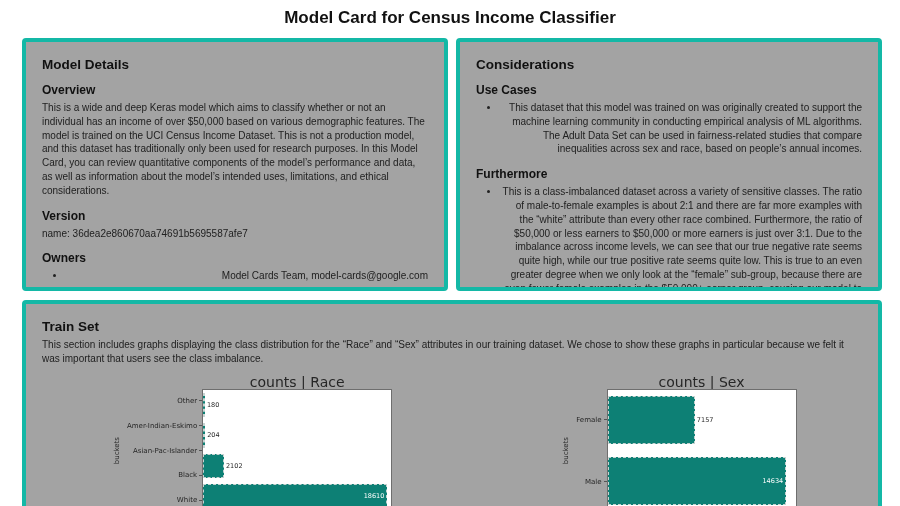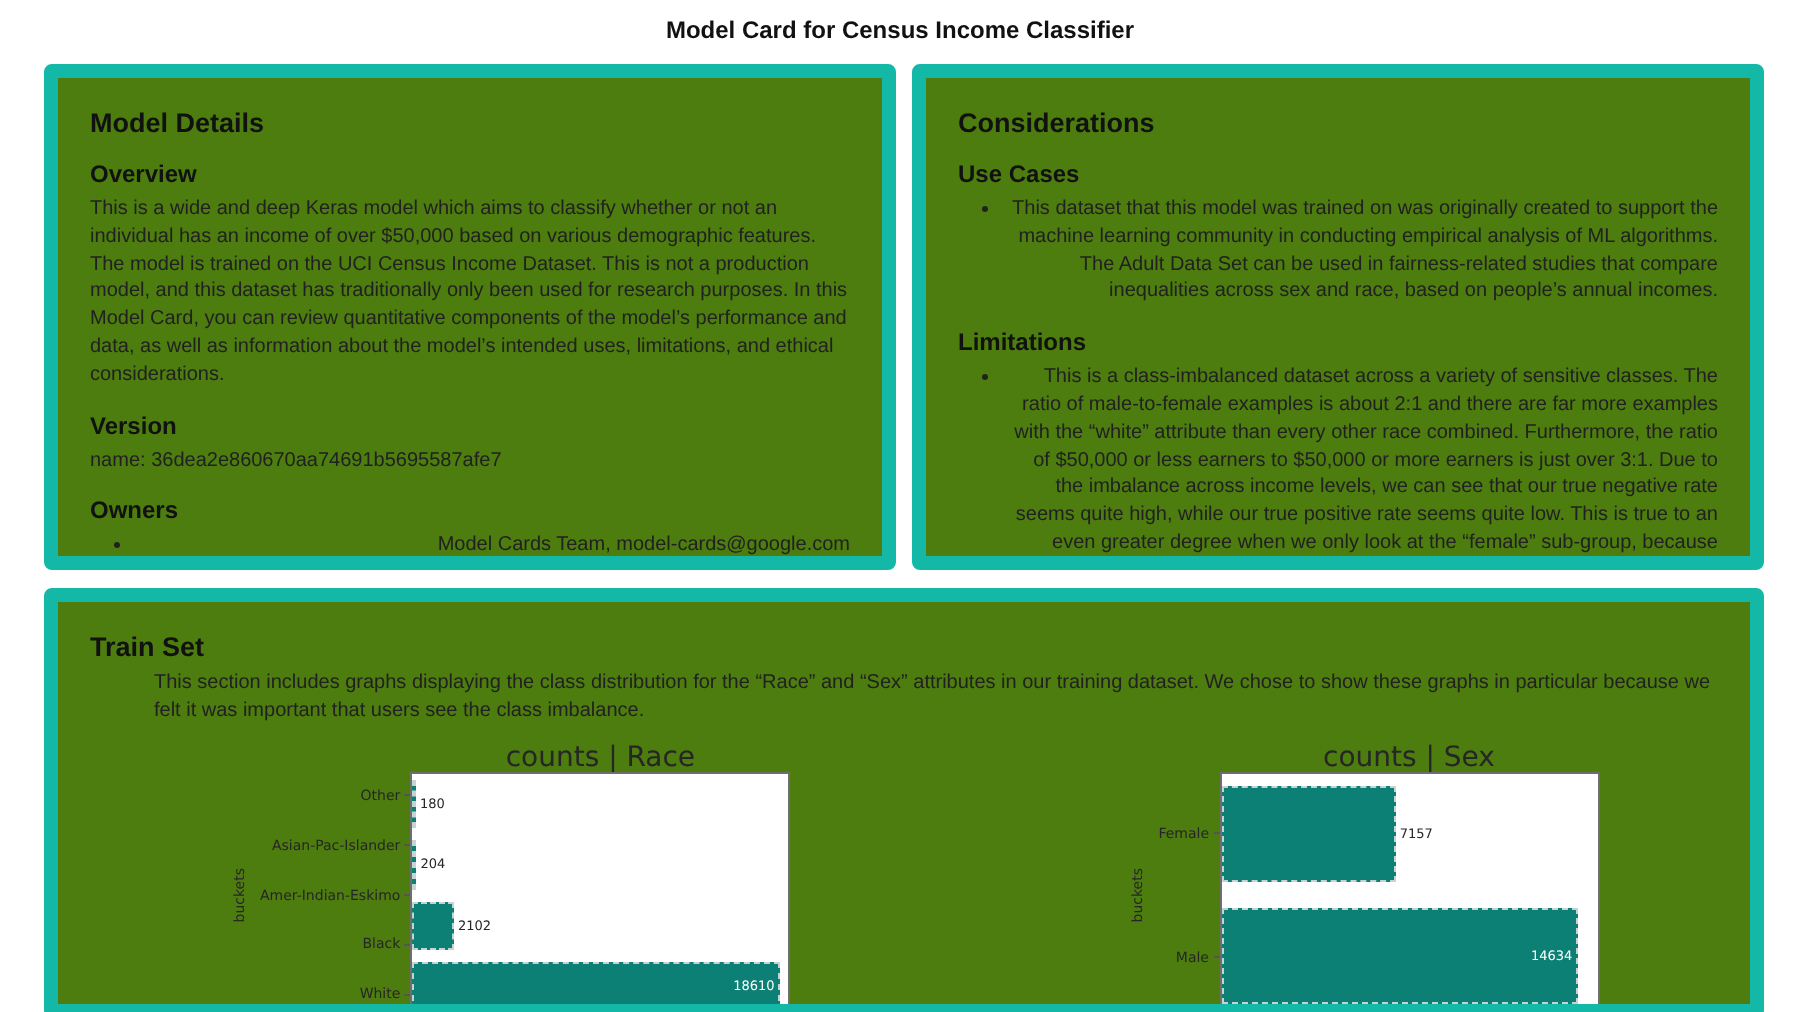--- a/index.html
+++ b/index.html
@@ -1,28 +1,28 @@
 <!DOCTYPE html>
 <html><head>
 <meta charset="utf-8">
 <style>
   * { box-sizing: border-box; margin: 0; padding: 0; }
   html, body { width: 900px; height: 506px; overflow: hidden; background: #ffffff;
     font-family: "Liberation Sans", sans-serif; color: #202124; }
-  .page-title { text-align: center; font-size: 12px; font-weight: 700; margin: 8px 0 10px; color: #111; }
+  .page-title { text-align: center; font-size: 17px; font-weight: 700; margin: 8px 0 10px; color: #111; }
   .top-row { display: flex; gap: 8px; margin: 0 18px 0 22px; }
-  .panel { background: #4d7c0f; border: 7px solid #14b8a6; border-radius: 4px; padding: 13px 16px; }
+  .panel { background: #a3a3a3; border: 4px solid #14b8a6; border-radius: 4px; padding: 13px 16px; }
   .panel.half { width: 426px; height: 253px; overflow: hidden; }
   .panel.full { margin: 9px 18px 0 22px; height: 215px; overflow: hidden; }
   .panel h2 { font-size: 13.5px; font-weight: 700; color: #111; margin: 2px 0 2px; }
   .panel h3 { font-size: 12px; font-weight: 700; color: #111; margin: 11px 0 4px; }
   .panel p, .panel li { font-size: 10px; line-height: 1.38; color: #212121; }
   .panel ul { padding-left: 24px; margin: 2px 0; text-align: right; }
   .panel li { margin: 1px 0; }
-  .desc-line { font-size: 9.5px; margin-top: 4px; margin-left: 32px; }
+  .desc-line { font-size: 9.5px; margin-top: 4px; }
 
   
   .charts { display: flex; margin-left: 69px; gap: 168px; margin-top: 8px; }
   .chart { display: grid; grid-template-columns: 12px auto 190px; grid-template-rows: 15px 124px 13px 11px; }
   .chart-title { grid-column: 3; grid-row: 1; text-align: center; font-size: 14px; color: #262626;
     font-family: "DejaVu Sans", sans-serif; }
   .ylabel { grid-column: 1; grid-row: 2; display: flex; align-items: center; justify-content: center; }
   .ylabel span { writing-mode: vertical-rl; transform: rotate(180deg); font-size: 7px; color: #262626;
     font-family: "DejaVu Sans", sans-serif; }
   .labels-col { grid-column: 2; grid-row: 2; display: flex; flex-direction: column; }
@@ -60,21 +60,21 @@
       <li>interactive-2020-07-28T20_17_47.911887</li>
     </ul>
   </div>
 
   <div class="panel half">
     <h2>Considerations</h2>
     <h3>Use Cases</h3>
     <ul>
       <li>This dataset that this model was trained on was originally created to support the machine learning community in conducting empirical analysis of ML algorithms. The Adult Data Set can be used in fairness-related studies that compare inequalities across sex and race, based on people’s annual incomes.</li>
     </ul>
-    <h3>Limitations</h3>
+    <h3>Furthermore</h3>
     <ul>
       <li>This is a class-imbalanced dataset across a variety of sensitive classes. The ratio of male-to-female examples is about 2:1 and there are far more examples with the “white” attribute than every other race combined. Furthermore, the ratio of $50,000 or less earners to $50,000 or more earners is just over 3:1. Due to the imbalance across income levels, we can see that our true negative rate seems quite high, while our true positive rate seems quite low. This is true to an even greater degree when we only look at the “female” sub-group, because there are even fewer female examples in the $50,000+ earner group, causing our model to overfit these examples. To avoid this, we can try various remediation strategies in future iterations (e.g. undersampling, hyperparameter tuning, etc), but we may not be able to fix all of the fairness issues.</li>
     </ul>
 
   </div>
 
 </div>
 
 <div class="panel full">
   <h2>Train Set</h2>
@@ -84,24 +84,24 @@
     <div class="chart">
       <div class="chart-title">counts | Race</div>
       <div class="ylabel">
           <span>buckets</span>
         </div>
       <div class="labels-col">
           <div class="label-row">
             <span>Other</span>
           </div>
           <div class="label-row">
-            <span>Asian-Pac-Islander</span>
+            <span>Amer-Indian-Eskimo</span>
           </div>
           <div class="label-row">
-            <span>Amer-Indian-Eskimo</span>
+            <span>Asian-Pac-Islander</span>
           </div>
           <div class="label-row">
             <span>Black</span>
           </div>
           <div class="label-row">
             <span>White</span>
           </div>
         </div>
       <div class="plot-box">
           <div class="plot-row">

